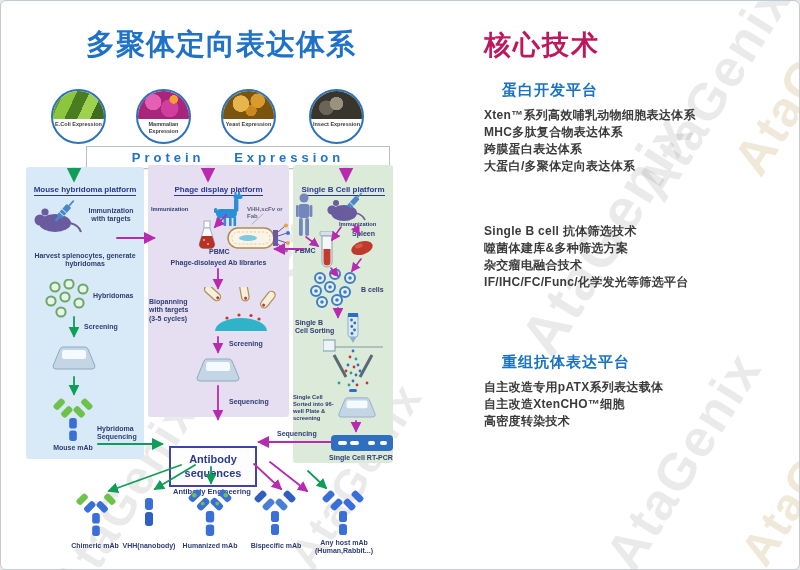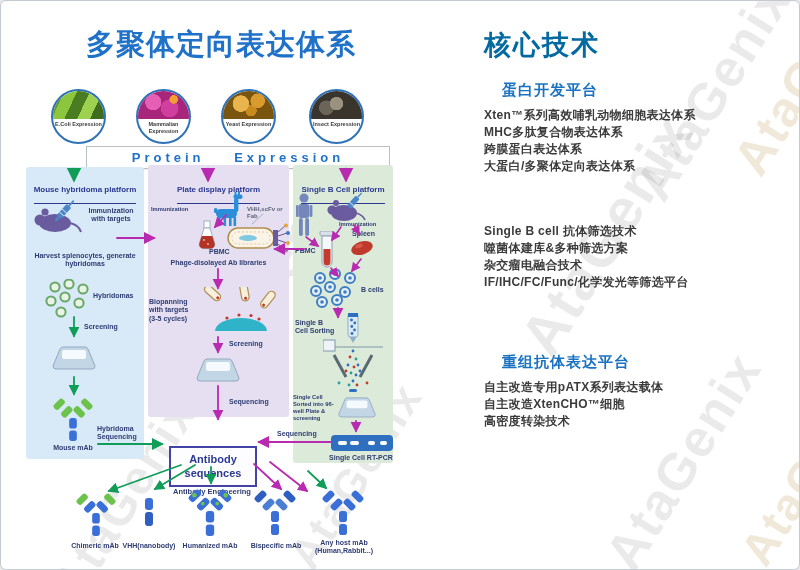--- a/index.html
+++ b/index.html
@@ -17,30 +17,30 @@
   .circle .photo{height:55%;width:100%;}
   .circle .clabel{font-size:5.5px;font-weight:bold;color:#3a3a3a;text-align:center;line-height:1.25;padding-top:2px;}
   .banner{position:absolute;background:#ffffff;border:1px solid #b9c0c8;display:flex;align-items:center;
           justify-content:center;font-size:13px;font-weight:bold;color:#1f72c8;letter-spacing:4px;word-spacing:22px;
           box-shadow:0 1px 1px rgba(0,0,0,0.06);}
   .col{position:absolute;border-radius:3px;}
   .col-hyb{background:#d8e9f7;}
   .col-phg{background:#e5dff1;}
   .col-bcl{background:#dcead9;}
   .ptitle{font-size:8px;font-weight:bold;color:#2b3990;text-align:center;white-space:nowrap;}
-  .ptitle span{border-bottom:1.3px solid #2b3990;padding-bottom:9px;}
+  .ptitle span{border-bottom:1.3px solid #2b3990;padding-bottom:1px;}
   .lbl{font-size:7px;font-weight:bold;color:#2e3c72;line-height:1.2;}
   .lbl.c{text-align:center;}
   .lbl.tiny{font-size:5.8px;}
   .lbl.lt{color:#5a6278;font-weight:bold;font-size:6px;}
   .seqbox{position:absolute;background:#fdfdff;border:2px solid #4242a8;display:flex;align-items:center;
           justify-content:center;text-align:center;font-size:11px;font-weight:bold;color:#2b3990;line-height:1.25;}
   .ab{--tip:#3a6fd8;--base:#3a6fd8;--stem:#3a6fd8;}
   
-  .core-title{font-size:27px;font-weight:bold;color:#0369a1;letter-spacing:2px;}
+  .core-title{font-size:27px;font-weight:bold;color:#be185d;letter-spacing:2px;}
   .sec-head{font-size:15px;font-weight:bold;color:#1a73c1;margin-bottom:7px;letter-spacing:1px;margin-left:18px;}
   .sec-item{font-size:12px;color:#3b3b3b;line-height:17px;font-weight:bold;letter-spacing:0.3px;}
 </style>
 </head>
 <body>
 
 <div class="page">
 
   <span class="wm" style="left:140px;top:250px;font-size:54px;">AtaGenix</span>
   <span class="wm" style="left:470px;top:200px;font-size:58px;">AtaGenix</span>
@@ -72,21 +72,21 @@
 
   <div class="banner" style="left:85px;top:145px;width:302px;height:21px;">
     <span>Protein Expression</span>
   </div>
 
   <div class="col col-hyb" style="left:25px;top:166px;width:118px;height:292px;"></div>
   <div class="col col-phg" style="left:147px;top:164px;width:141px;height:252px;"></div>
   <div class="col col-bcl" style="left:292px;top:164px;width:100px;height:298px;"></div>
 
   <div class="abs ptitle" style="left:26px;top:184px;width:116px;"><span>Mouse hybridoma platform</span></div>
-  <div class="abs ptitle" style="left:148px;top:184px;width:139px;"><span>Plate display platform</span></div>
+  <div class="abs ptitle" style="left:148px;top:184px;width:139px;"><span>Phage display platform</span></div>
   <div class="abs ptitle" style="left:293px;top:184px;width:98px;"><span>Single B Cell platform</span></div>
 
   <svg class="abs" style="left:32px;top:196px;" width="52" height="40" viewBox="0 0 52 40">
     <ellipse cx="22" cy="26" rx="16" ry="9" fill="#6a5a9e"></ellipse>
     <circle cx="7" cy="23" r="5.5" fill="#6a5a9e"></circle>
     <circle cx="12" cy="15" r="3.6" fill="#6a5a9e"></circle>
     <path d="M37,26 q9,2 11,9" stroke="#6a5a9e" stroke-width="2" fill="none"></path>
     <g transform="translate(26,20) rotate(-48)">
       <rect x="0" y="-3" width="15" height="6" rx="1" fill="#4a86c8"></rect>
       <rect x="-5" y="-1.5" width="5" height="3" fill="#4a86c8"></rect>

